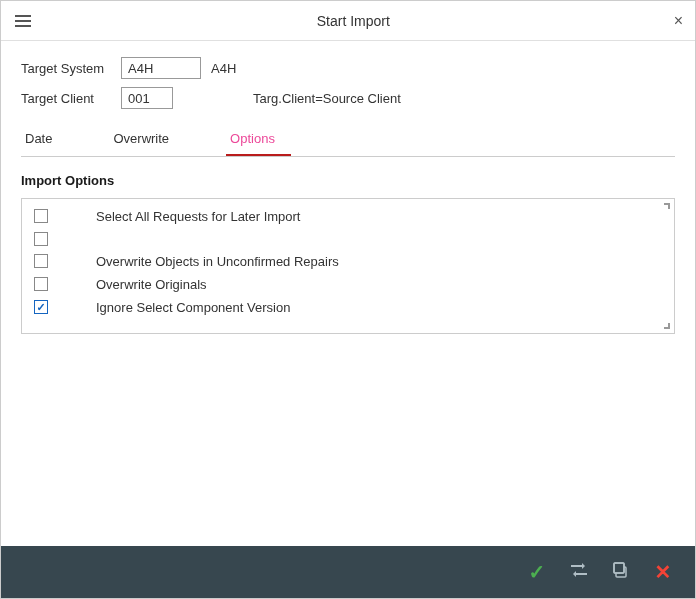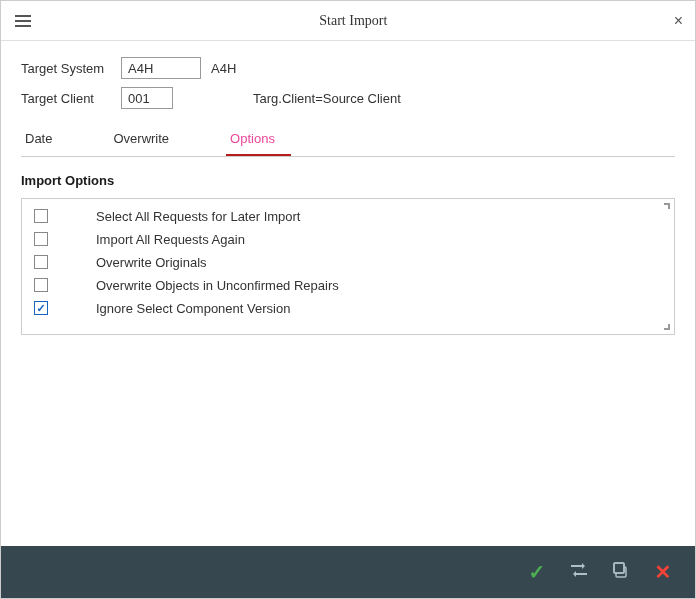--- a/index.html
+++ b/index.html
@@ -22,21 +22,20 @@
       padding: 8px 12px;
       border-bottom: 1px solid #e0e0e0;
       height: 40px;
       background: #fff;
     }
     .title-bar-title {
       font-size: 14px;
       color: #333;
       flex: 1;
       text-align: center;
-      font-family: Liberation Serif, serif;
     }
     .hamburger-icon {
       display: flex;
       flex-direction: column;
       gap: 3px;
       cursor: pointer;
       padding: 2px;
     }
     .hamburger-icon span {
       display: block;
@@ -258,31 +257,30 @@
 
   <div class="options-box">
 
     <div class="option-row">
       <div class="checkbox-custom"></div>
       <span class="option-label">Select All Requests for Later Import</span>
     </div>
 
     <div class="option-row">
       <div class="checkbox-custom"></div>
-      <span class="option-label">Import All Requests Again</span>
+    </div>
+
+    <div class="option-row">
+      <div class="checkbox-custom"></div>
+      <span class="option-label">Overwrite Objects in Unconfirmed Repairs</span>
     </div>
 
     <div class="option-row">
       <div class="checkbox-custom"></div>
       <span class="option-label">Overwrite Originals</span>
-    </div>
-
-    <div class="option-row">
-      <div class="checkbox-custom"></div>
-      <span class="option-label">Overwrite Objects in Unconfirmed Repairs</span>
     </div>
 
     <div class="option-row">
       <div class="checkbox-custom checked"></div>
       <span class="option-label">Ignore Select Component Version</span>
     </div>
 
     <div class="corner-marker tr"></div>
     <div class="corner-marker br"></div>
   </div>

